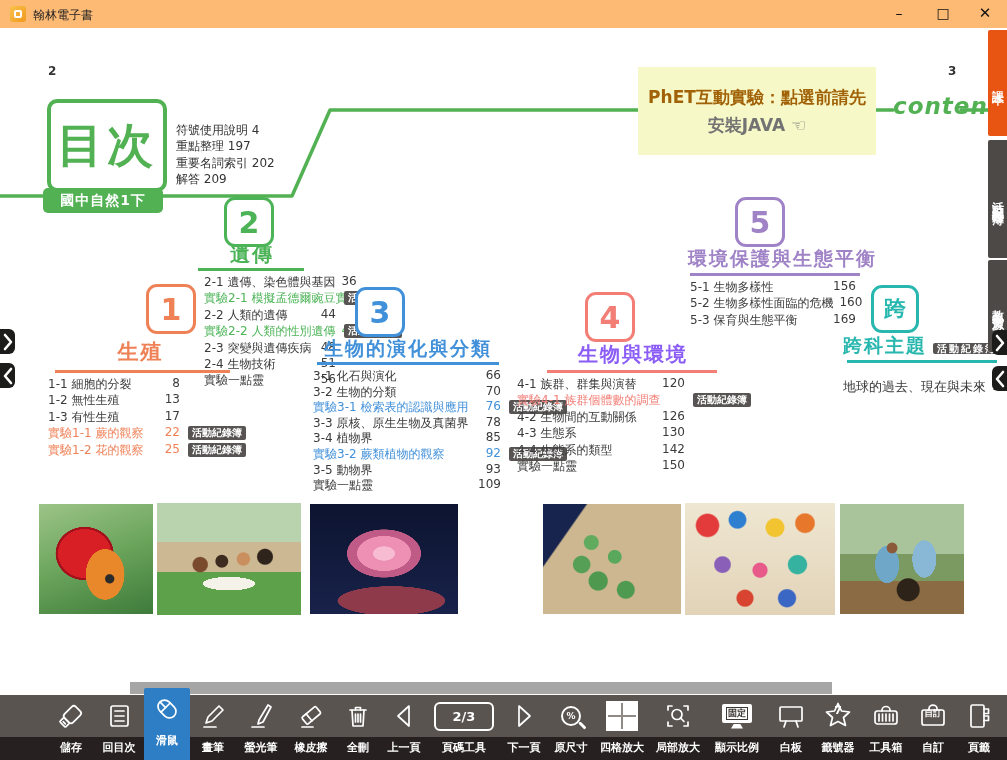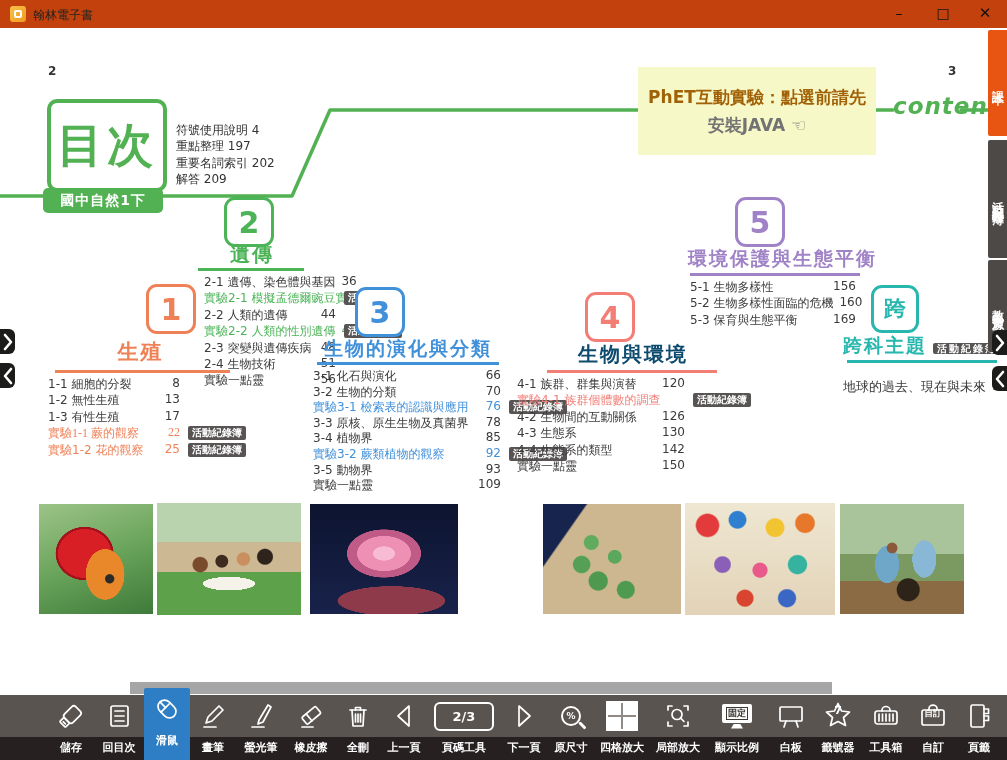--- a/index.html
+++ b/index.html
@@ -1,20 +1,20 @@
 <!DOCTYPE html>
 <html><head>
 <meta charset="utf-8">
 <style>
   html,body{margin:0;padding:0;background:#ddd}
   #app{position:relative;width:1007px;height:760px;background:#fff;overflow:hidden;
        font-family:"DejaVu Sans","Liberation Sans",sans-serif;-webkit-font-smoothing:antialiased}
 
   
-  .titlebar{position:absolute;left:0;top:0;width:100%;height:28px;background:#c2410c;z-index:40}
+  .titlebar{position:absolute;left:0;top:0;width:100%;height:28px;background:#fdba74;z-index:40}
   .app-ico{position:absolute;left:10px;top:6px;width:16px;height:16px;border-radius:3px;
            background:linear-gradient(135deg,#f9c24a,#f0991d)}
   .app-ico::after{content:"";position:absolute;inset:4px;border:2px solid #fff;border-radius:2px}
   .title-text{position:absolute;left:33px;top:7px;font-size:12px;color:#222}
   .winbtn{position:absolute;top:1px;width:32px;height:25px;text-align:center;line-height:25px;
           font-size:14px;color:#111;cursor:pointer}
   .winbtn.min{right:92px}.winbtn.max{right:48px}.winbtn.close{right:6px;font-size:15px}
 
   
   .gline{position:absolute;left:0;top:0;z-index:1}
@@ -191,21 +191,21 @@
         <span class="pg">8</span>
       </div>
     <div class="row">
         <span class="lbl">1-2 無性生殖</span>
         <span class="pg">13</span>
       </div>
     <div class="row">
         <span class="lbl">1-3 有性生殖</span>
         <span class="pg">17</span>
       </div>
-    <div class="row exp" style="color: rgb(239, 129, 87); font-family: Liberation Serif, serif;">
+    <div class="row exp" style="color: rgb(239, 129, 87);">
         <span class="lbl">實驗1-1 蕨的觀察</span>
         <span class="pg">22</span>
         <span class="badge">活動紀錄簿</span>
       </div>
     <div class="row exp" style="color: rgb(239, 129, 87);">
         <span class="lbl">實驗1-2 花的觀察</span>
         <span class="pg">25</span>
         <span class="badge">活動紀錄簿</span>
       </div>
   </div>
@@ -286,21 +286,21 @@
       </div>
     <div class="row">
         <span class="lbl">實驗一點靈</span>
         <span class="pg">109</span>
       </div>
   </div>
 
   <div class="chap-icon" style="left: 585px; top: 292px; color: rgb(242, 126, 118); border-color: rgb(242, 126, 118);">
       <span>4</span>
     </div>
-  <div class="chap-title" style="left: 543px; top: 341px; width: 180px; font-size: 20px; color: #0c4a6e;">生物與環境</div>
+  <div class="chap-title" style="left: 543px; top: 341px; width: 180px; font-size: 20px; color: #8b5cf6;">生物與環境</div>
   <div class="chap-rule" style="left: 547px; top: 370px; width: 170px; background-color: rgb(242, 126, 118);"></div>
   <div class="list" style="left:517px;top:376px;width:168px">
     <div class="row">
         <span class="lbl">4-1 族群、群集與演替</span>
         <span class="pg">120</span>
       </div>
     <div class="row exp" style="color: rgb(242, 126, 118); gap: 35px;">
         <span class="lbl">實驗4-1 族群個體數的調查</span>
         <span class="pg">123</span>
         <span class="badge">活動紀錄簿</span>

